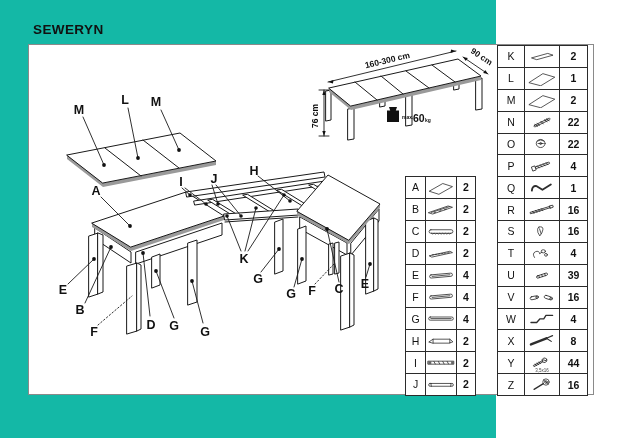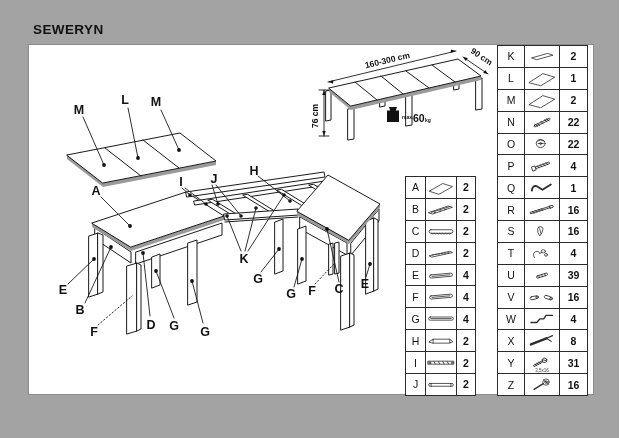--- a/index.html
+++ b/index.html
@@ -1,17 +1,17 @@
 <!DOCTYPE html>
 <html><head>
 <meta charset="utf-8">
 <style>
   html,body{margin:0;padding:0;background:#fff;width:620px;height:438px;overflow:hidden;
     font-family:"Liberation Sans", sans-serif;}
-  #stage{position:absolute;left:0;top:0;width:619px;height:438px;background:#a3a3a3;}
+  #stage{position:absolute;left:0;top:0;width:496px;height:438px;background:#14b8a6;}
   #page-title{position:absolute;left:33px;top:22px;font-size:13.5px;font-weight:bold;
     letter-spacing:.4px;color:#111;}
   #frame{position:absolute;left:28px;top:44px;width:566px;height:351px;
     border:1px solid #8a8a8a;box-sizing:border-box;background:#fff;}
   #diagram-svg{position:absolute;left:28px;top:44px;width:470px;height:351px;}
   .parts-table{position:absolute;display:grid;background:#fff;
     border-top:1px solid #2b2b2b;border-left:1px solid #2b2b2b;}
   .parts-table .cell{border-right:1px solid #2b2b2b;border-bottom:1px solid #2b2b2b;
     display:flex;align-items:center;justify-content:center;position:relative;background:#fff;}
   #table-left{left:405px;top:176px;grid-template-columns:20px 31px 19px;grid-auto-rows:21.9px;}
@@ -439,21 +439,21 @@
             <rect x="7" y="7.3" width="11" height="1.5"></rect>
             <line x1="9" y1="6.9" x2="9.8" y2="9.2"></line>
             <line x1="11.5" y1="6.9" x2="12.3" y2="9.2"></line>
             <line x1="14" y1="6.9" x2="14.8" y2="9.2"></line>
             <circle cx="20.5" cy="8" r="2.6"></circle>
             <line x1="19.1" y1="6.6" x2="21.9" y2="9.4"></line>
           </g>
         </svg>
         <div class="icon-note">3,5x16</div>
       </div>
-      <div class="cell qty">31</div>
+      <div class="cell qty">44</div>
       <div class="cell letter">Z</div>
       <div class="cell icon">
         <svg viewBox="0 0 34 16" width="30" height="15">
           <line x1="8" y1="13.5" x2="18.5" y2="7" stroke-width="1.4"></line>
           <circle cx="21.5" cy="5.2" r="3.6"></circle>
           <circle cx="21.5" cy="5.2" r="1.5"></circle>
           <line x1="19" y1="3" x2="24" y2="7.4"></line>
         </svg>
       </div>
       <div class="cell qty">16</div>

